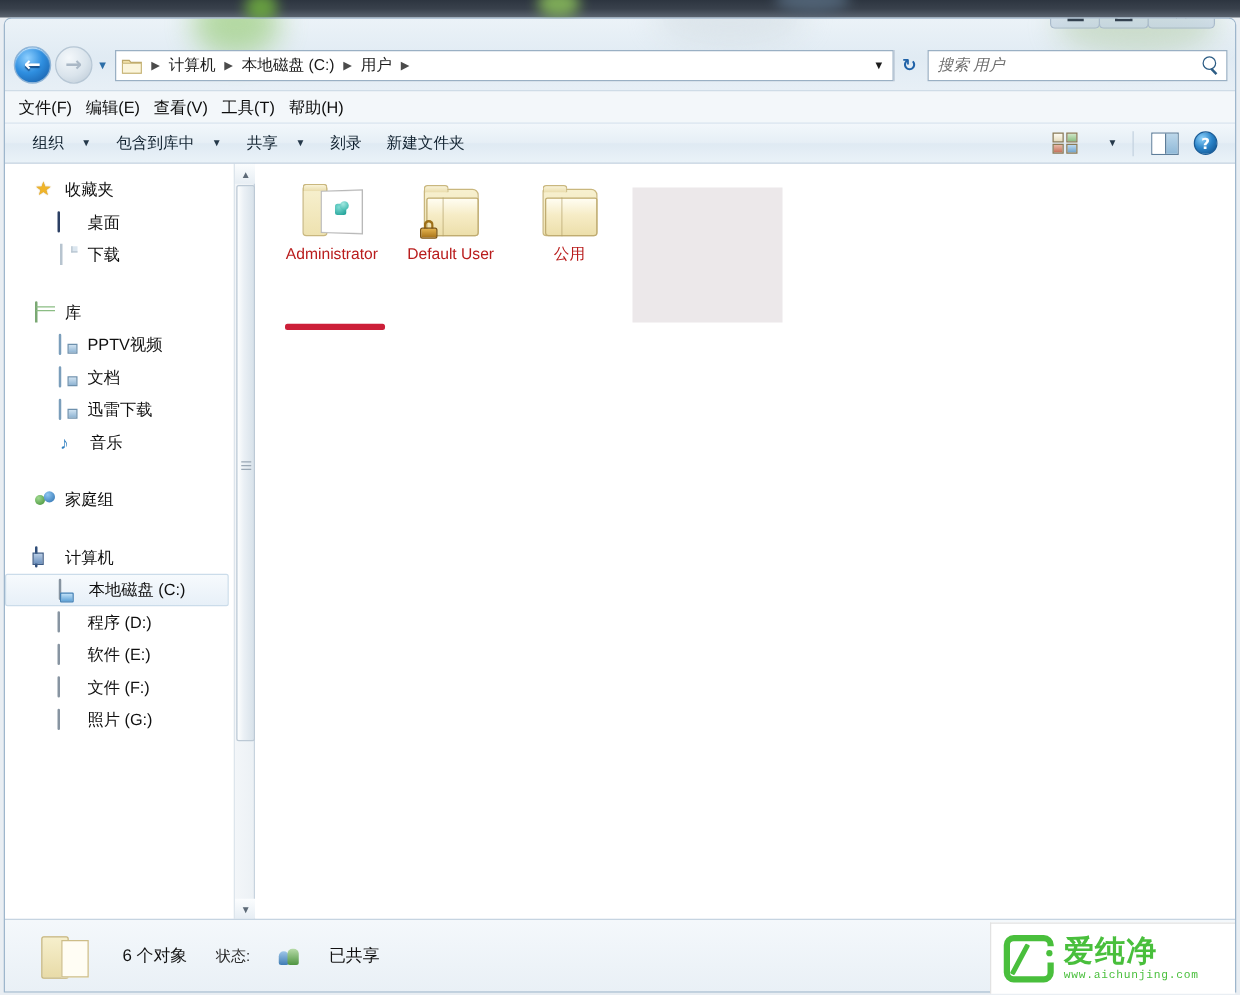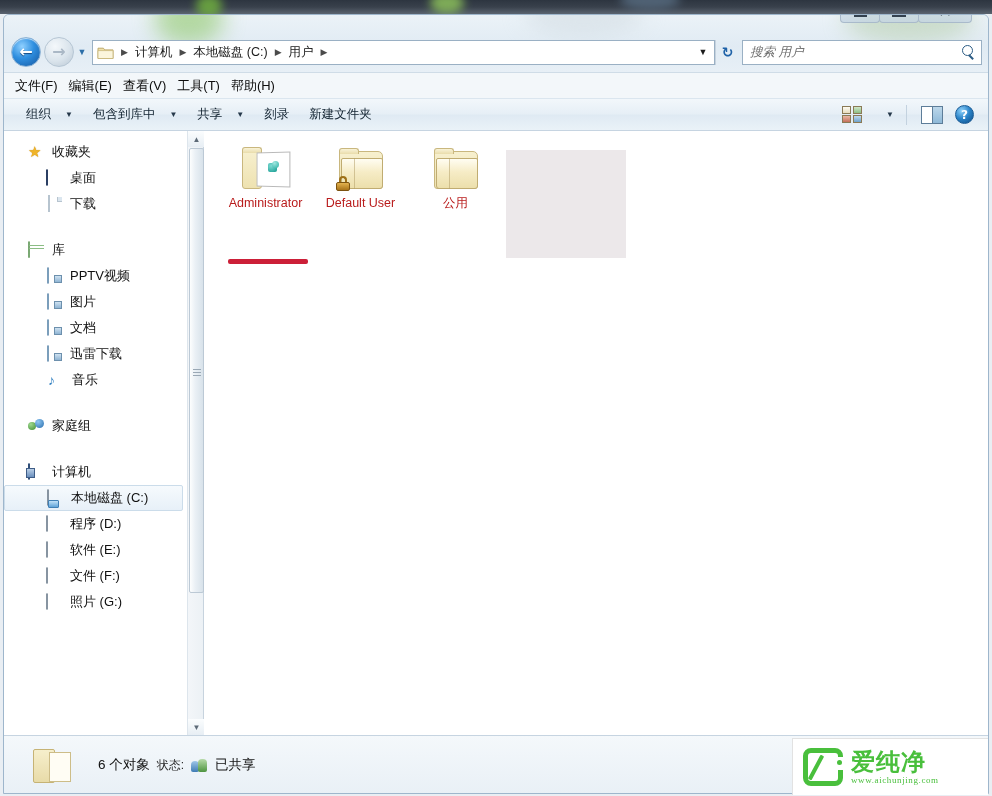--- a/index.html
+++ b/index.html
@@ -426,21 +426,21 @@
     position: absolute; left: 2px; top: 2px; width: 22px; height: 34px;
     background: linear-gradient(180deg,#f6efcc,#e8dba8);
     border: 1px solid #c6b375; border-radius: 2px;
   }
   .st-folder .sb-page {
     position: absolute; left: 18px; top: 5px; width: 22px; height: 30px;
     background: #fffdf4; border: 1px solid #cdbd88;
   }
   .st-text {
     margin-left: 25px; font-size: 13.5px; color: #111;
-    display: flex; align-items: center; gap: 7px; white-space: nowrap;
+    display: flex; align-items: center; gap: 23px; white-space: nowrap;
   }
   .st-label { color: #2b2b2b; font-size: 12px; }
   .share-ico { width: 17px; height: 15px; position: relative; flex: 0 0 auto; }
   .share-ico::before{
     content:""; position:absolute; left:0; top:3px; width:8px;height:11px;
     background: linear-gradient(180deg,#9ec6e8,#3f7cb4); border-radius:4px 4px 2px 2px;
   }
   .share-ico::after{
     content:""; position:absolute; left:7px; top:1px; width:9px;height:13px;
     background: linear-gradient(180deg,#b7dba9,#4e9440); border-radius:4px 4px 2px 2px;
@@ -472,21 +472,21 @@
     position: absolute; left: 11px; top: 6px; width: 4px; height: 27px;
     background: #49bf3c; transform: rotate(28deg); border-radius: 1px;
   }
   .wm-right { display: flex; flex-direction: column; justify-content: center; }
   .wm-cn {
     font-size: 24px; font-weight: bold; color: #49bf3c; line-height: 26px;
     letter-spacing: 1px;
   }
   .wm-url {
     font-size: 9px; color: #49bf3c; letter-spacing: .6px;
-    font-family: Liberation Serif, serif;
+    font-family: Liberation Mono, monospace;
   }
 </style>
 </head>
 <body>
 
 <div id="root">
 
   <div class="desktop-strip">
     <div class="desktop-blob" style="left:196px;top:-6px;width:26px;height:24px;background:#6fae3f;"></div>
     <div class="desktop-blob" style="left:430px;top:-8px;width:34px;height:22px;background:#8bbf5b;"></div>
@@ -627,24 +627,20 @@
           <div class="tree-row">
             <span class="ic"><span class="ic-lib"></span></span>
             <span class="tl">库</span>
           </div>
           <div class="tree-row child">
             <span class="ic"><span class="ic-media"></span></span>
             <span class="tl">PPTV视频</span>
           </div>
           <div class="tree-row child">
             <span class="ic"><span class="ic-media"></span></span>
-            <span class="tl">图片</span>
-          </div>
-          <div class="tree-row child">
-            <span class="ic"><span class="ic-media"></span></span>
             <span class="tl">文档</span>
           </div>
           <div class="tree-row child">
             <span class="ic"><span class="ic-media"></span></span>
             <span class="tl">迅雷下载</span>
           </div>
           <div class="tree-row child">
             <span class="ic ic-music">♪</span>
             <span class="tl">音乐</span>
           </div>

